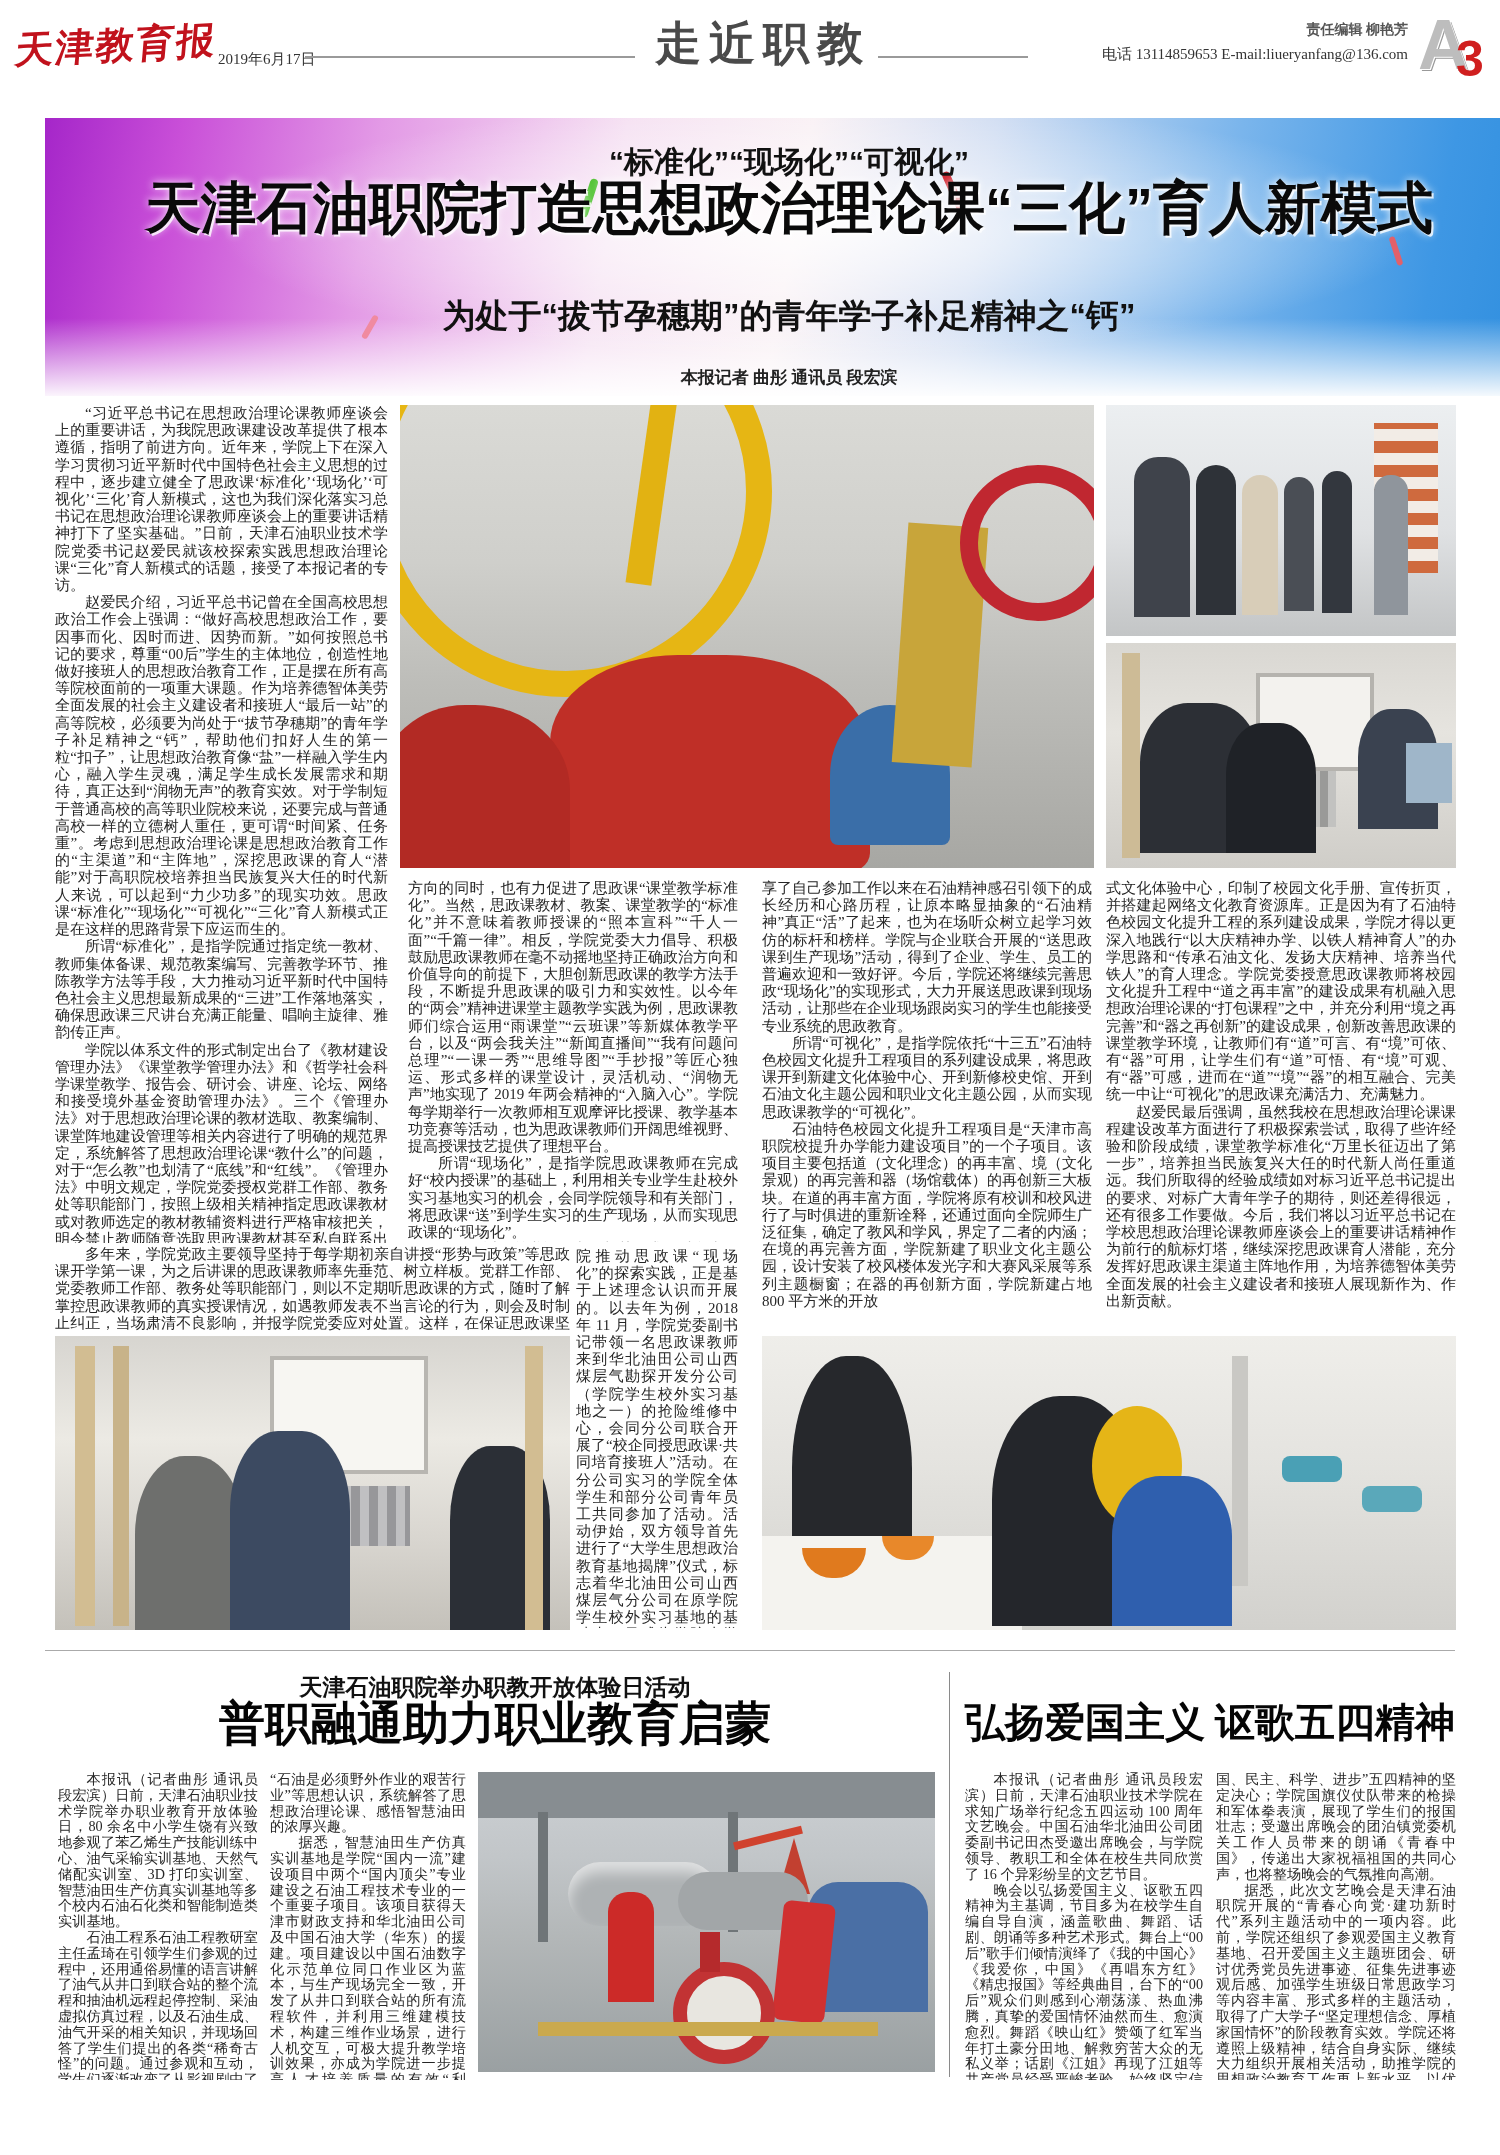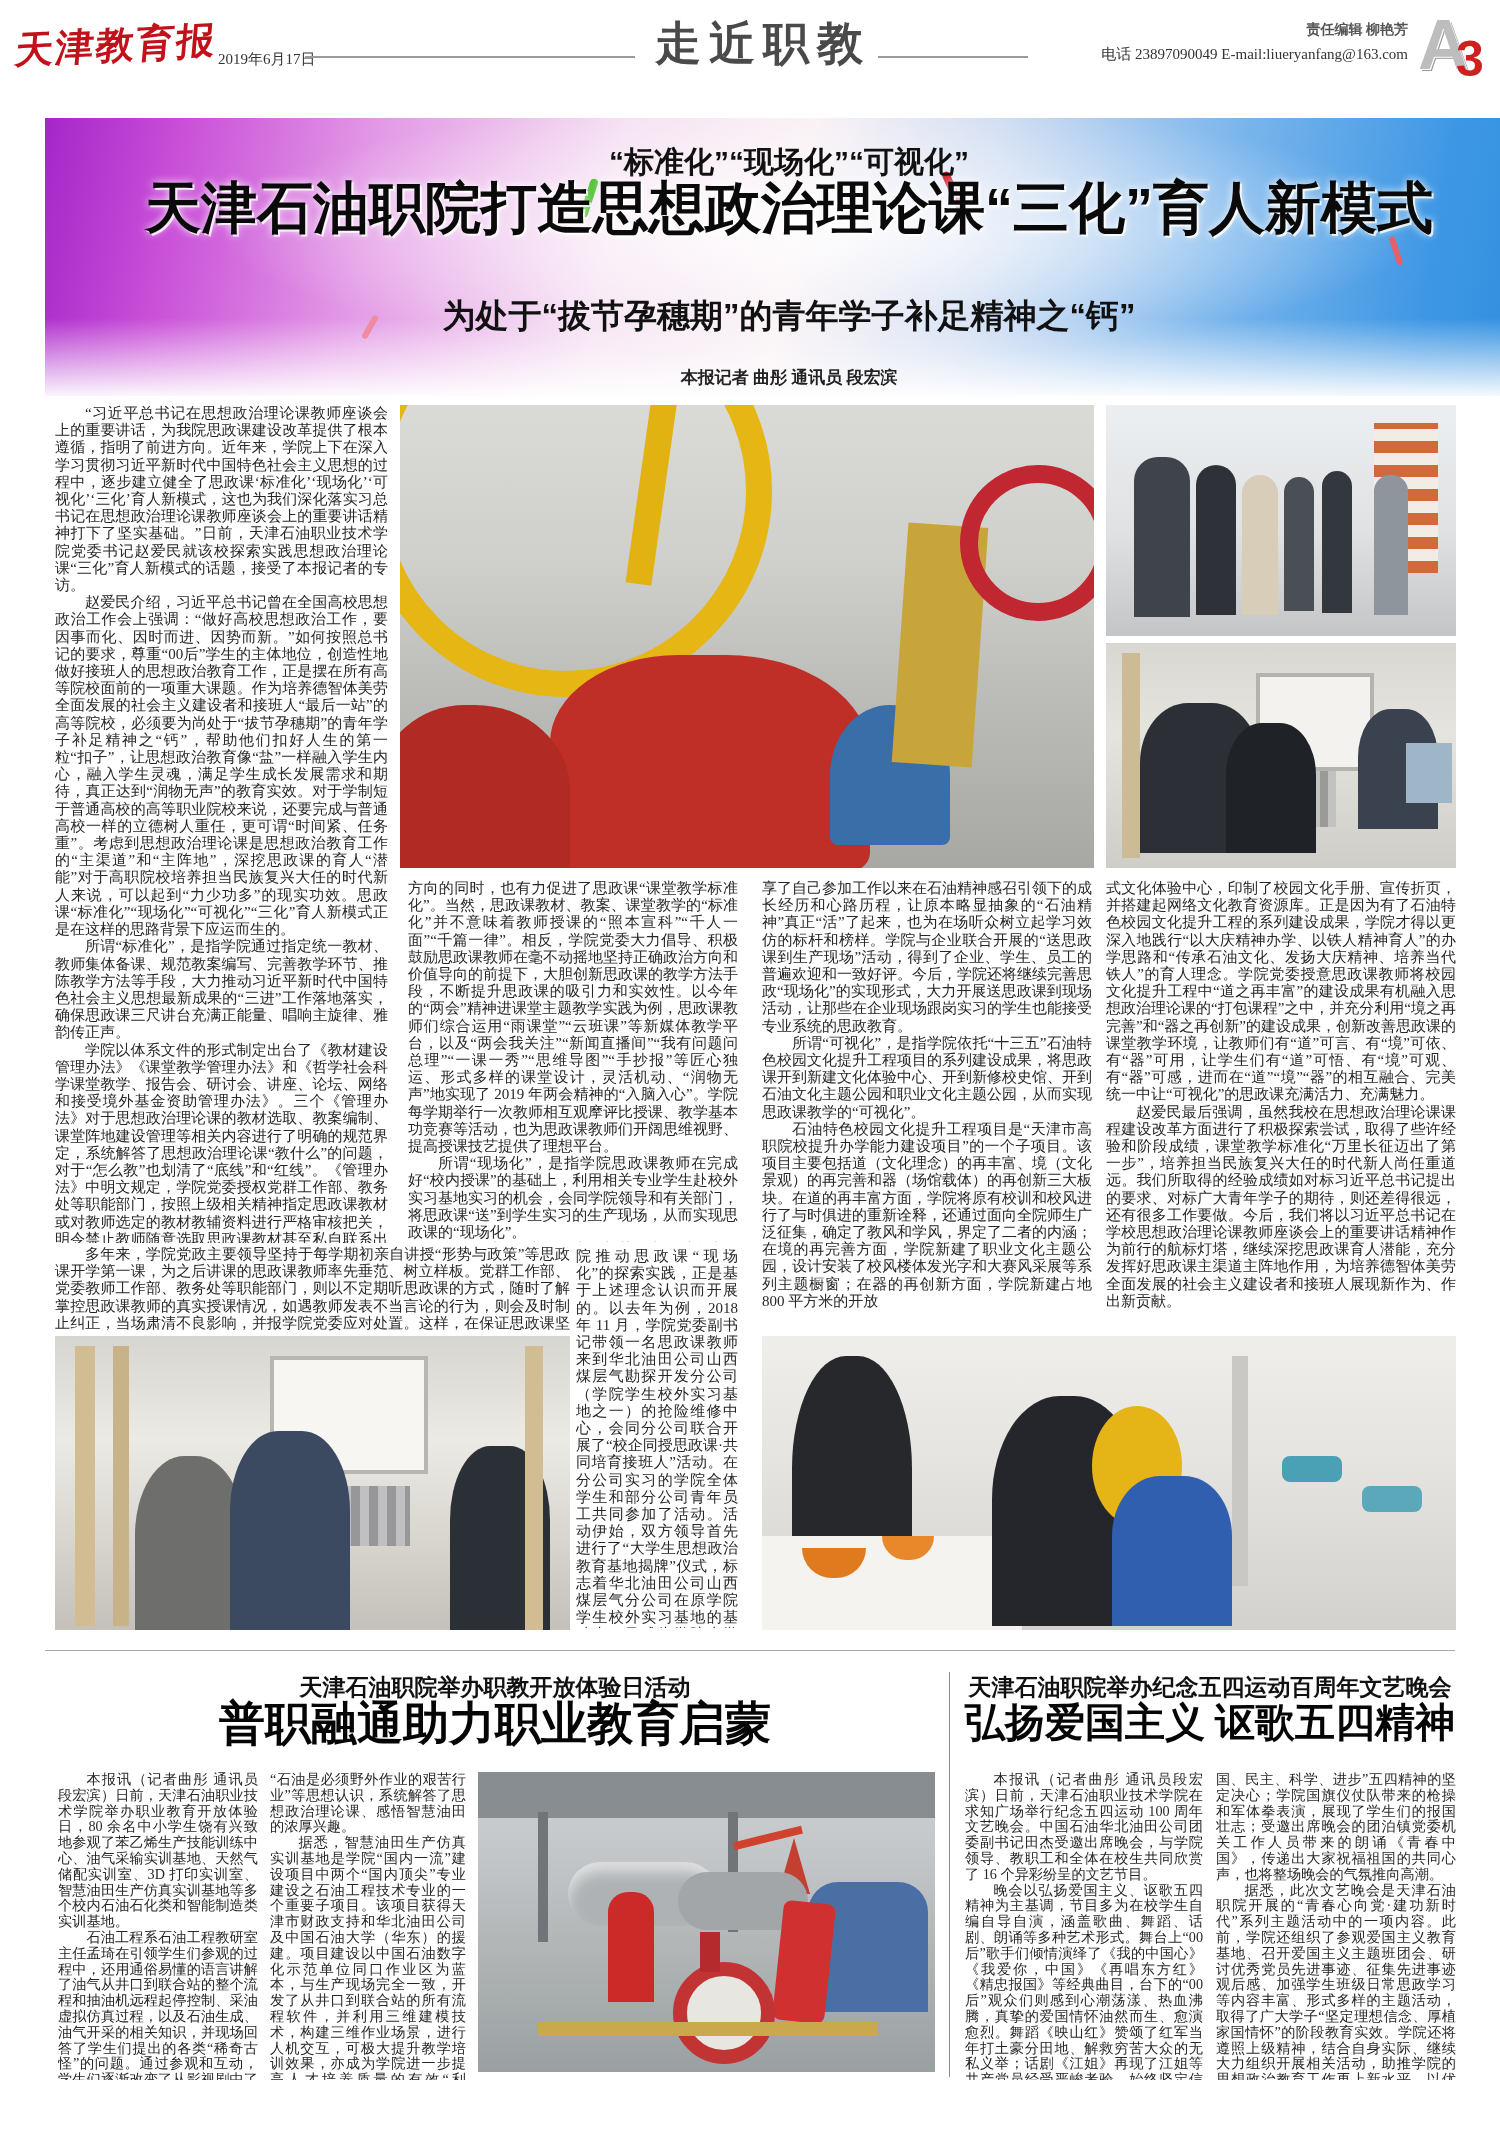--- a/index.html
+++ b/index.html
@@ -57,21 +57,21 @@
 
   <div class="abs" style="left:16px;top:26px;width:200px;">
     <div class="logo">天津教育报</div>
   </div>
   <div class="abs date" style="left:218px;top:50px;">2019年6月17日</div>
   <div class="abs hline" style="left:305px;top:56px;width:330px;"></div>
   <div class="abs section-title sans" style="left:655px;top:20px;">走近职教</div>
   <div class="abs hline" style="left:878px;top:56px;width:150px;"></div>
   <div class="abs mast-right" style="left:950px;top:18px;width:458px;">
     <div class="ed">责任编辑 柳艳芳</div>
-    <div>电话 23897090049  E-mail:liueryanfang@163.com</div>
+    <div>电话 13114859653  E-mail:liueryanfang@136.com</div>
   </div>
   <div class="abs sans" style="left:1418px;top:10px;width:80px;height:78px;">
     <span class="pageno-a">A</span>
     <span class="pageno-n">3</span>
   </div>
 
   <div class="abs banner">
     <div class="ribbon" style="left:540px;top:60px;width:8px;height:40px;background:#57c53a;transform:rotate(18deg);"></div>
     <div class="ribbon" style="left:905px;top:52px;width:8px;height:46px;background:#d22a35;transform:rotate(-24deg);"></div>
     <div class="ribbon" style="left:322px;top:196px;width:6px;height:26px;background:#f08aa0;transform:rotate(30deg);"></div>
@@ -189,21 +189,20 @@
     <div class="ph" style="left:90px;top:90px;width:150px;height:64px;border-radius:32px;background:#aeb2b4;box-shadow:inset 0 10px 14px rgba(255,255,255,.6);"></div>
     <div class="ph" style="left:200px;top:100px;width:130px;height:58px;border-radius:29px;background:#a2a6a8;"></div>
     <div class="ph" style="left:130px;top:120px;width:46px;height:110px;border-radius:20px 20px 0 0;background:#cc2a28;"></div>
     <div class="ph" style="left:330px;top:110px;width:120px;height:130px;border-radius:30px 30px 0 0;background:#4a6fa5;"></div>
     <div class="ph" style="left:300px;top:130px;width:52px;height:120px;background:#d03030;transform:rotate(6deg);border-radius:8px;"></div>
     <div class="ph ring" style="left:195px;top:190px;width:74px;height:74px;border:14px solid #c23334;background:#e8e6e0;"></div>
     <div class="ph" style="left:222px;top:160px;width:20px;height:40px;background:#b52a2c;"></div>
     <div class="ph" style="left:60px;top:250px;width:340px;height:14px;background:#caa94e;"></div>
   </div>
 
-  <div class="abs kicker sans" style="left:963px;top:1672px;width:494px;">天津石油职院举办纪念五四运动百周年文艺晚会</div>
   <div class="abs bighead" style="left:963px;top:1702px;width:494px;font-size:40px;">弘扬爱国主义 讴歌五四精神</div>
   <div class="abs textcol smallcol" style="left:965px;top:1772px;width:238px;height:308px;">
       <p>本报讯（记者曲彤 通讯员段宏滨）日前，天津石油职业技术学院在求知广场举行纪念五四运动 100 周年文艺晚会。中国石油华北油田公司团委副书记田杰受邀出席晚会，与学院领导、教职工和全体在校生共同欣赏了 16 个异彩纷呈的文艺节目。</p>
       <p>晚会以弘扬爱国主义、讴歌五四精神为主基调，节目多为在校学生自编自导自演，涵盖歌曲、舞蹈、话剧、朗诵等多种艺术形式。舞台上“00后”歌手们倾情演绎了《我的中国心》《我爱你，中国》《再唱东方红》《精忠报国》等经典曲目，台下的“00后”观众们则感到心潮荡漾、热血沸腾，真挚的爱国情怀油然而生、愈演愈烈。舞蹈《映山红》赞颂了红军当年打土豪分田地、解救穷苦大众的无私义举；话剧《江姐》再现了江姐等共产党员经受严峻考验、始终坚定信仰、大义凛然视死如归的英雄事迹；诗朗诵《五四颂歌》表达了学生们继承“爱</p>
     </div>
   <div class="abs textcol smallcol cont" style="left:1216px;top:1772px;width:240px;height:308px;">
       <p>国、民主、科学、进步”五四精神的坚定决心；学院国旗仪仗队带来的枪操和军体拳表演，展现了学生们的报国壮志；受邀出席晚会的团泊镇党委机关工作人员带来的朗诵《青春中国》，传递出大家祝福祖国的共同心声，也将整场晚会的气氛推向高潮。</p>
       <p>据悉，此次文艺晚会是天津石油职院开展的“青春心向党·建功新时代”系列主题活动中的一项内容。此前，学院还组织了参观爱国主义教育基地、召开爱国主义主题班团会、研讨优秀党员先进事迹、征集先进事迹观后感、加强学生班级日常思政学习等内容丰富、形式多样的主题活动，取得了广大学子“坚定理想信念、厚植家国情怀”的阶段教育实效。学院还将遵照上级精神，结合自身实际、继续大力组织开展相关活动，助推学院的思想政治教育工作再上新水平，以优异成绩喜迎新中国成立 70 周年。</p>
     </div>
 

